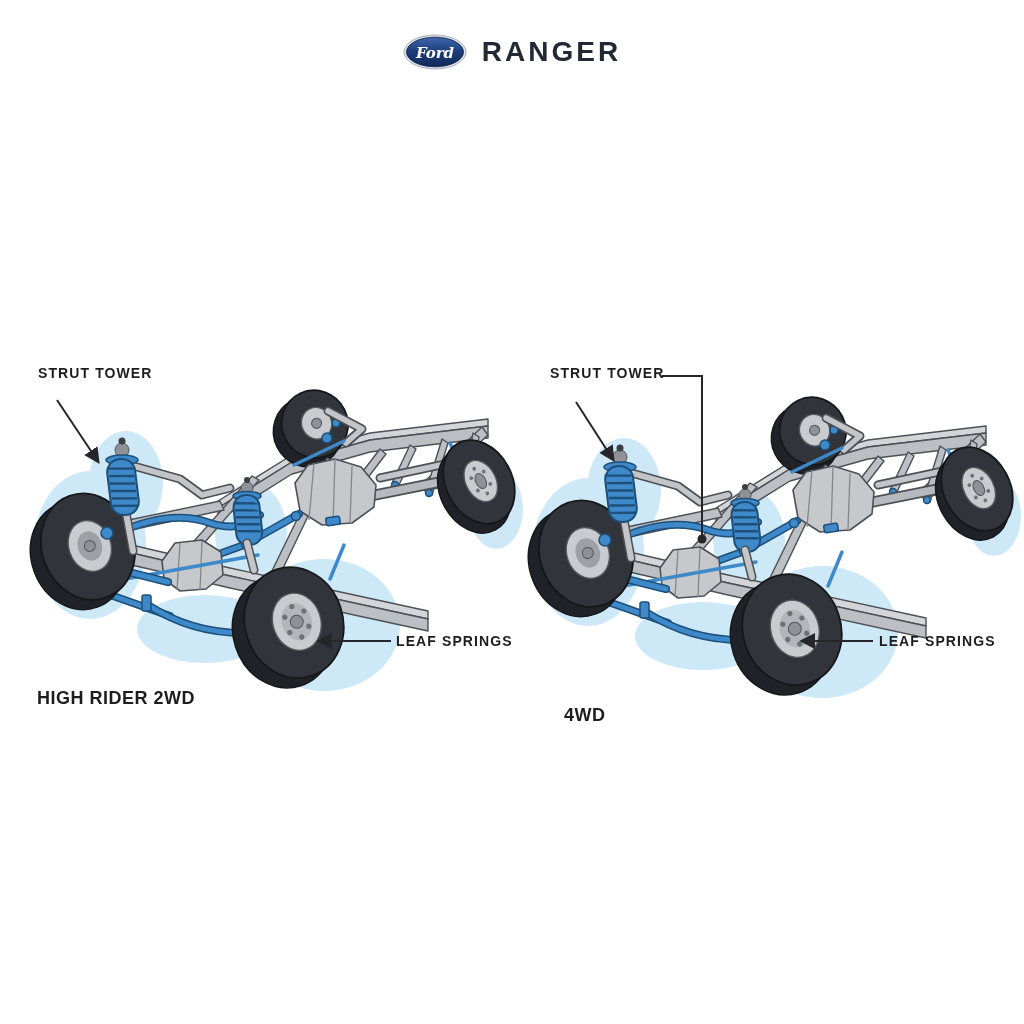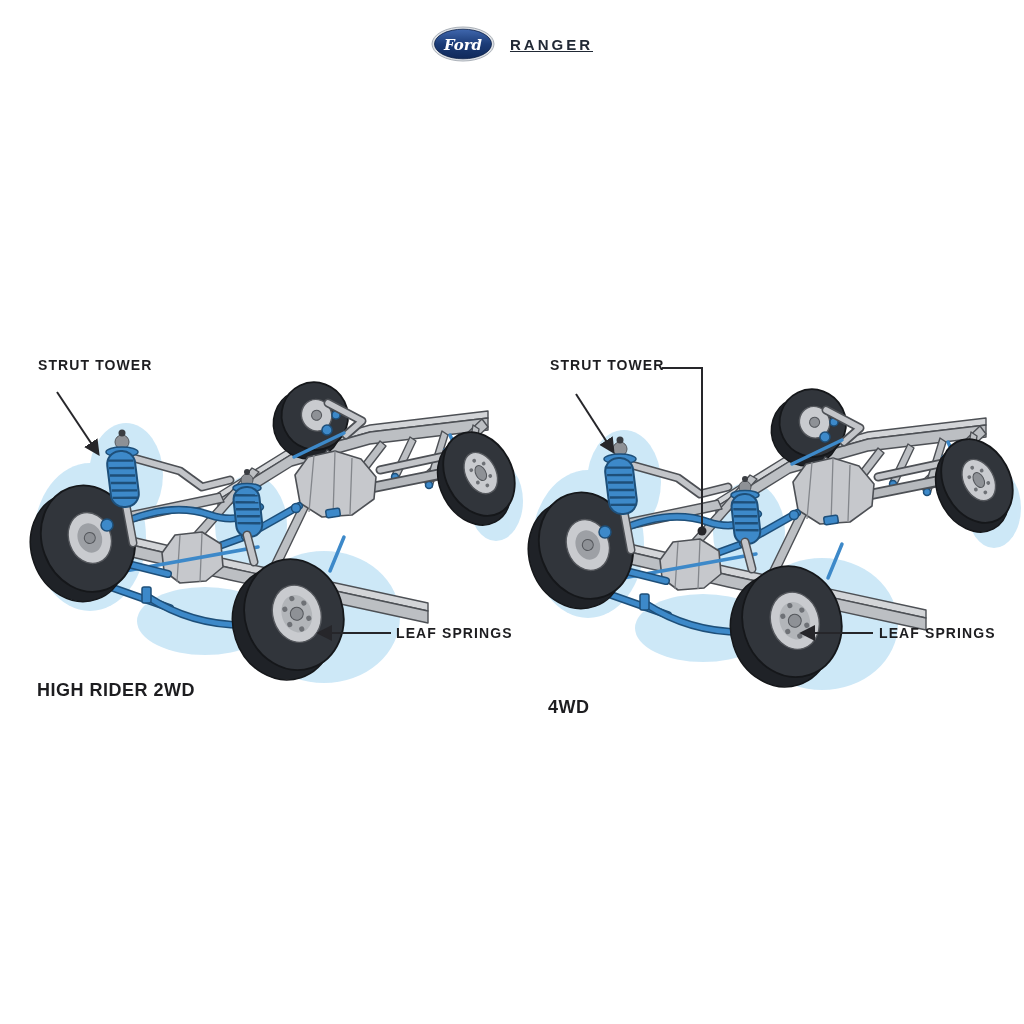--- a/index.html
+++ b/index.html
@@ -1,32 +1,32 @@
 <!DOCTYPE html>
 <html style="--accent-blue: #3d89c9; --accent-blue-dark: #1e4f79; --glow-blue: #c5e4f6; --frame-gray: #d3d5d8; --frame-gray-side: #bcbfc3; --frame-outline: #4d5055; --tire-dark: #31353b; --label-ink: #1d1d20; --ford-navy: #16325f; --wordmark: #212935;"><head>
 <meta charset="utf-8">
 <style>
   html,body{margin:0;padding:0;background:#ffffff;}
   #stage{position:relative;width:1024px;height:920px;background:#ffffff;overflow:hidden;
-         font-family:"Liberation Sans",sans-serif;}
+         font-family:"Liberation Sans",sans-serif;margin-top:8px;}
   
   #header{position:absolute;top:26px;left:0;width:100%;display:flex;justify-content:center;
           align-items:center;gap:15px;}
-  #wordmark{font-weight:bold;font-size:15px;letter-spacing:3px;color:var(--wordmark);text-decoration:underline;}
+  #wordmark{font-weight:bold;font-size:28px;letter-spacing:3px;color:var(--wordmark);}
   
   .dlabel{position:absolute;font-weight:bold;font-size:14px;letter-spacing:1.1px;
           color:var(--label-ink);white-space:nowrap;}
   .caption{position:absolute;font-weight:bold;font-size:18px;letter-spacing:.5px;
            color:var(--label-ink);white-space:nowrap;}
   #strut-label-left{left:38px;top:357px;}
   #strut-label-right{left:550px;top:357px;}
   #leaf-label-left{left:396px;top:625px;}
   #leaf-label-right{left:879px;top:625px;}
   #caption-left{left:37px;top:680px;}
-  #caption-right{left:548px;top:697px;}
+  #caption-right{left:564px;top:697px;}
   
   .glow ellipse{fill:var(--glow-blue);}
   .f-top{fill:var(--frame-gray);stroke:var(--frame-outline);stroke-width:1.4;stroke-linejoin:round;}
   .f-side{fill:var(--frame-gray-side);stroke:var(--frame-outline);stroke-width:1.4;stroke-linejoin:round;}
   .pump{fill:#c6c8cc;stroke:var(--frame-outline);stroke-width:1.6;stroke-linejoin:round;}
   .rib{stroke:#83868b;stroke-width:1.3;fill:none;}
   .tire{fill:var(--tire-dark);stroke:#15171a;stroke-width:1.8;}
   .tire-dk{fill:#1f2227;stroke:#15171a;stroke-width:1.5;}
   .rim{fill:#c9cbcf;stroke:#54575c;stroke-width:1.4;}
   .hub{fill:#8e9196;stroke:#54575c;stroke-width:1;}

